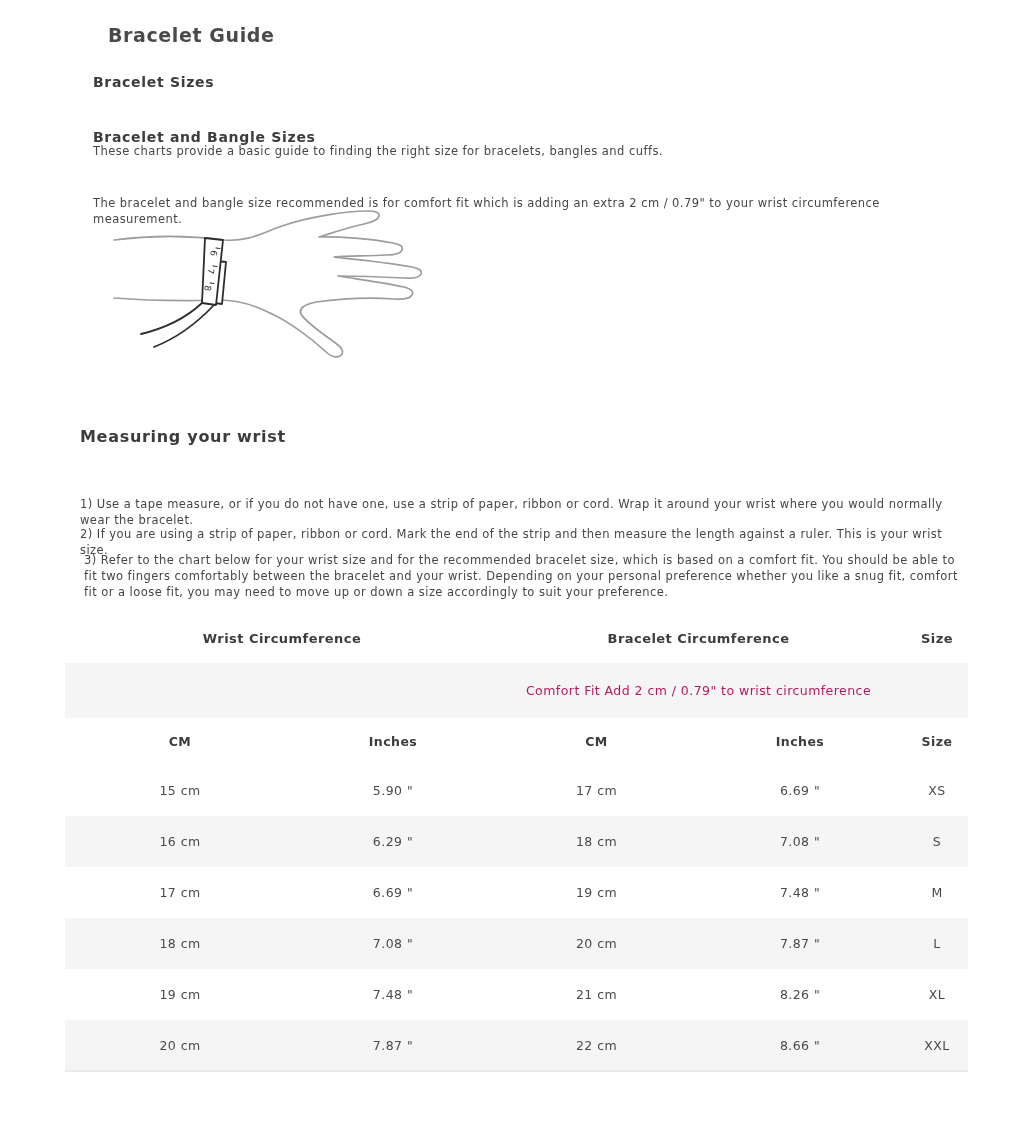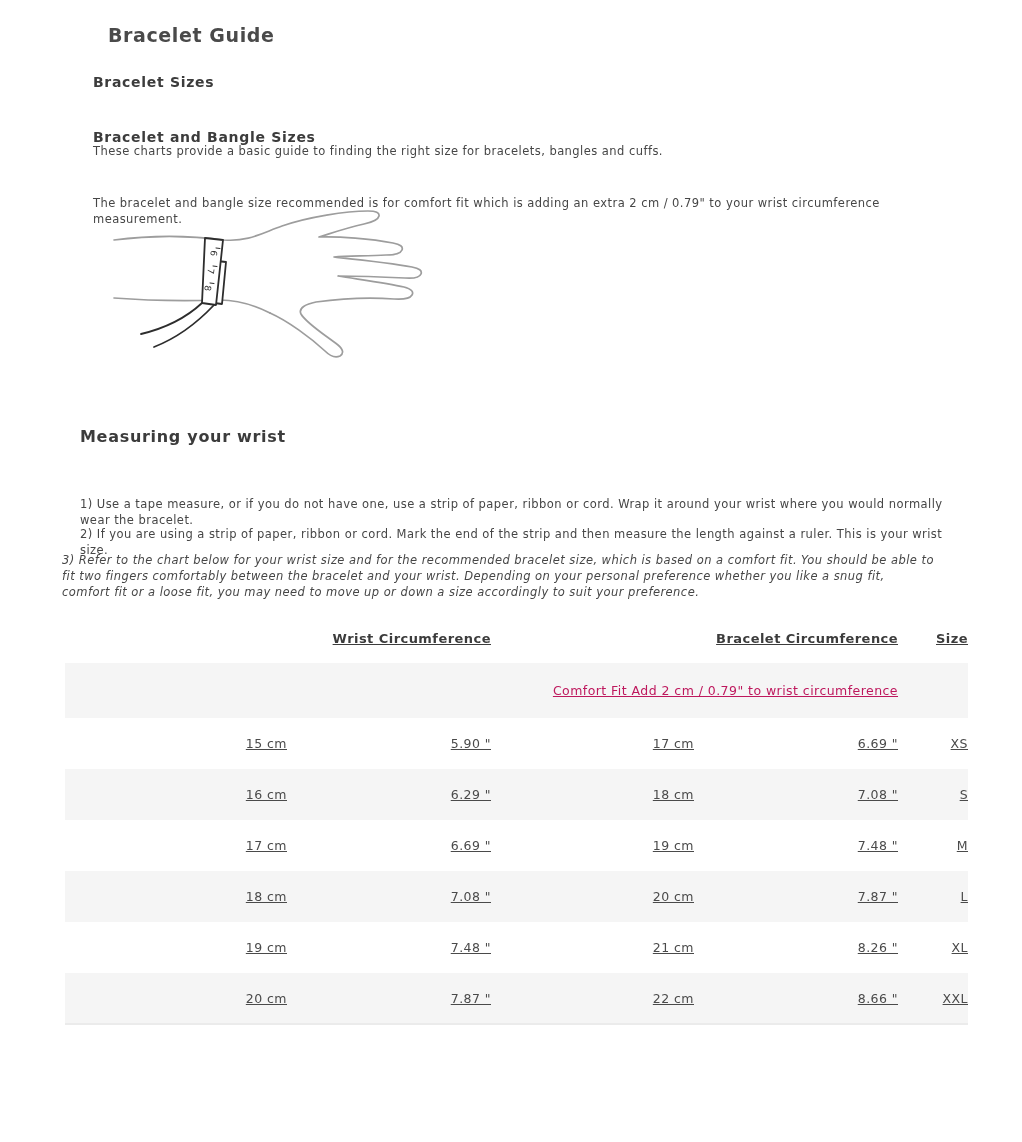--- a/index.html
+++ b/index.html
@@ -31,33 +31,33 @@
   #h-bracelet-sizes { left: 93px; top: 74px; }
   #p-intro-1        { left: 93px; top: 99px; width: 860px; }
   #h-bangle-sizes   { left: 93px; top: 129px; }
   #p-intro-2        { left: 93px; top: 151px; width: 880px; }
 
   #illustration { left: 98px; top: 204px; width: 352px; height: 166px; }
 
   #h-measuring { left: 80px; top: 427px; font-size: 16px; }
   #p-step-1 { left: 80px; top: 452px; width: 880px; }
   #p-step-2 { left: 80px; top: 482px; width: 880px; }
-  #p-step-3 { left: 62px; top: 508px; width: 874px; font-style: italic; }
+  #p-step-3 { left: 84px; top: 508px; width: 874px; }
 
   #size-table-wrap { left: 65px; top: 613px; width: 903px; }
   table {
     width: 903px; border-collapse: collapse; table-layout: fixed;
   }
   col.c1 { width: 222px; } col.c2 { width: 204px; }
   col.c3 { width: 203px; } col.c4 { width: 204px; }
   col.c5 { width: 70px; }
   th, td {
-    text-align: right; vertical-align: middle;
+    text-align: center; vertical-align: middle;
     padding: 0 0 0 8px; letter-spacing: 0.45px;
-    font-size: 12.5px; font-weight: normal; color: #4a4a4a; text-decoration: underline;
+    font-size: 12.5px; font-weight: normal; color: #4a4a4a;
   }
   tr.group-header-row th {
     height: 50px; font-size: 13px; font-weight: bold; color: #3c3c3c;
   }
   tr.comfort-row { background: #f5f5f5; }
   tr.comfort-row td { height: 55px; font-size: 12.5px; color: #be185d; }
   tr.col-header-row th {
     height: 47px; font-weight: bold; color: #3c3c3c; font-size: 12.5px;
   }
   tr.data-row td { height: 51px; }
@@ -150,20 +150,27 @@
       <tr class="group-header-row">
         <th colspan="2">Wrist Circumference</th>
         <th colspan="2">Bracelet Circumference</th>
         <th>Size</th>
       </tr>
       <tr class="comfort-row">
         <td colspan="2"></td>
         <td colspan="2">Comfort Fit Add 2 cm / 0.79" to wrist circumference</td>
         <td></td>
       </tr>
+      <tr class="col-header-row">
+        <th>CM</th>
+        <th>Inches</th>
+        <th>CM</th>
+        <th>Inches</th>
+        <th>Size</th>
+      </tr>
     </thead>
     <tbody>
       <tr class="data-row">
         <td>15 cm</td>
         <td>5.90 "</td>
         <td>17 cm</td>
         <td>6.69 "</td>
         <td>XS</td>
       </tr>
       <tr class="data-row striped">

